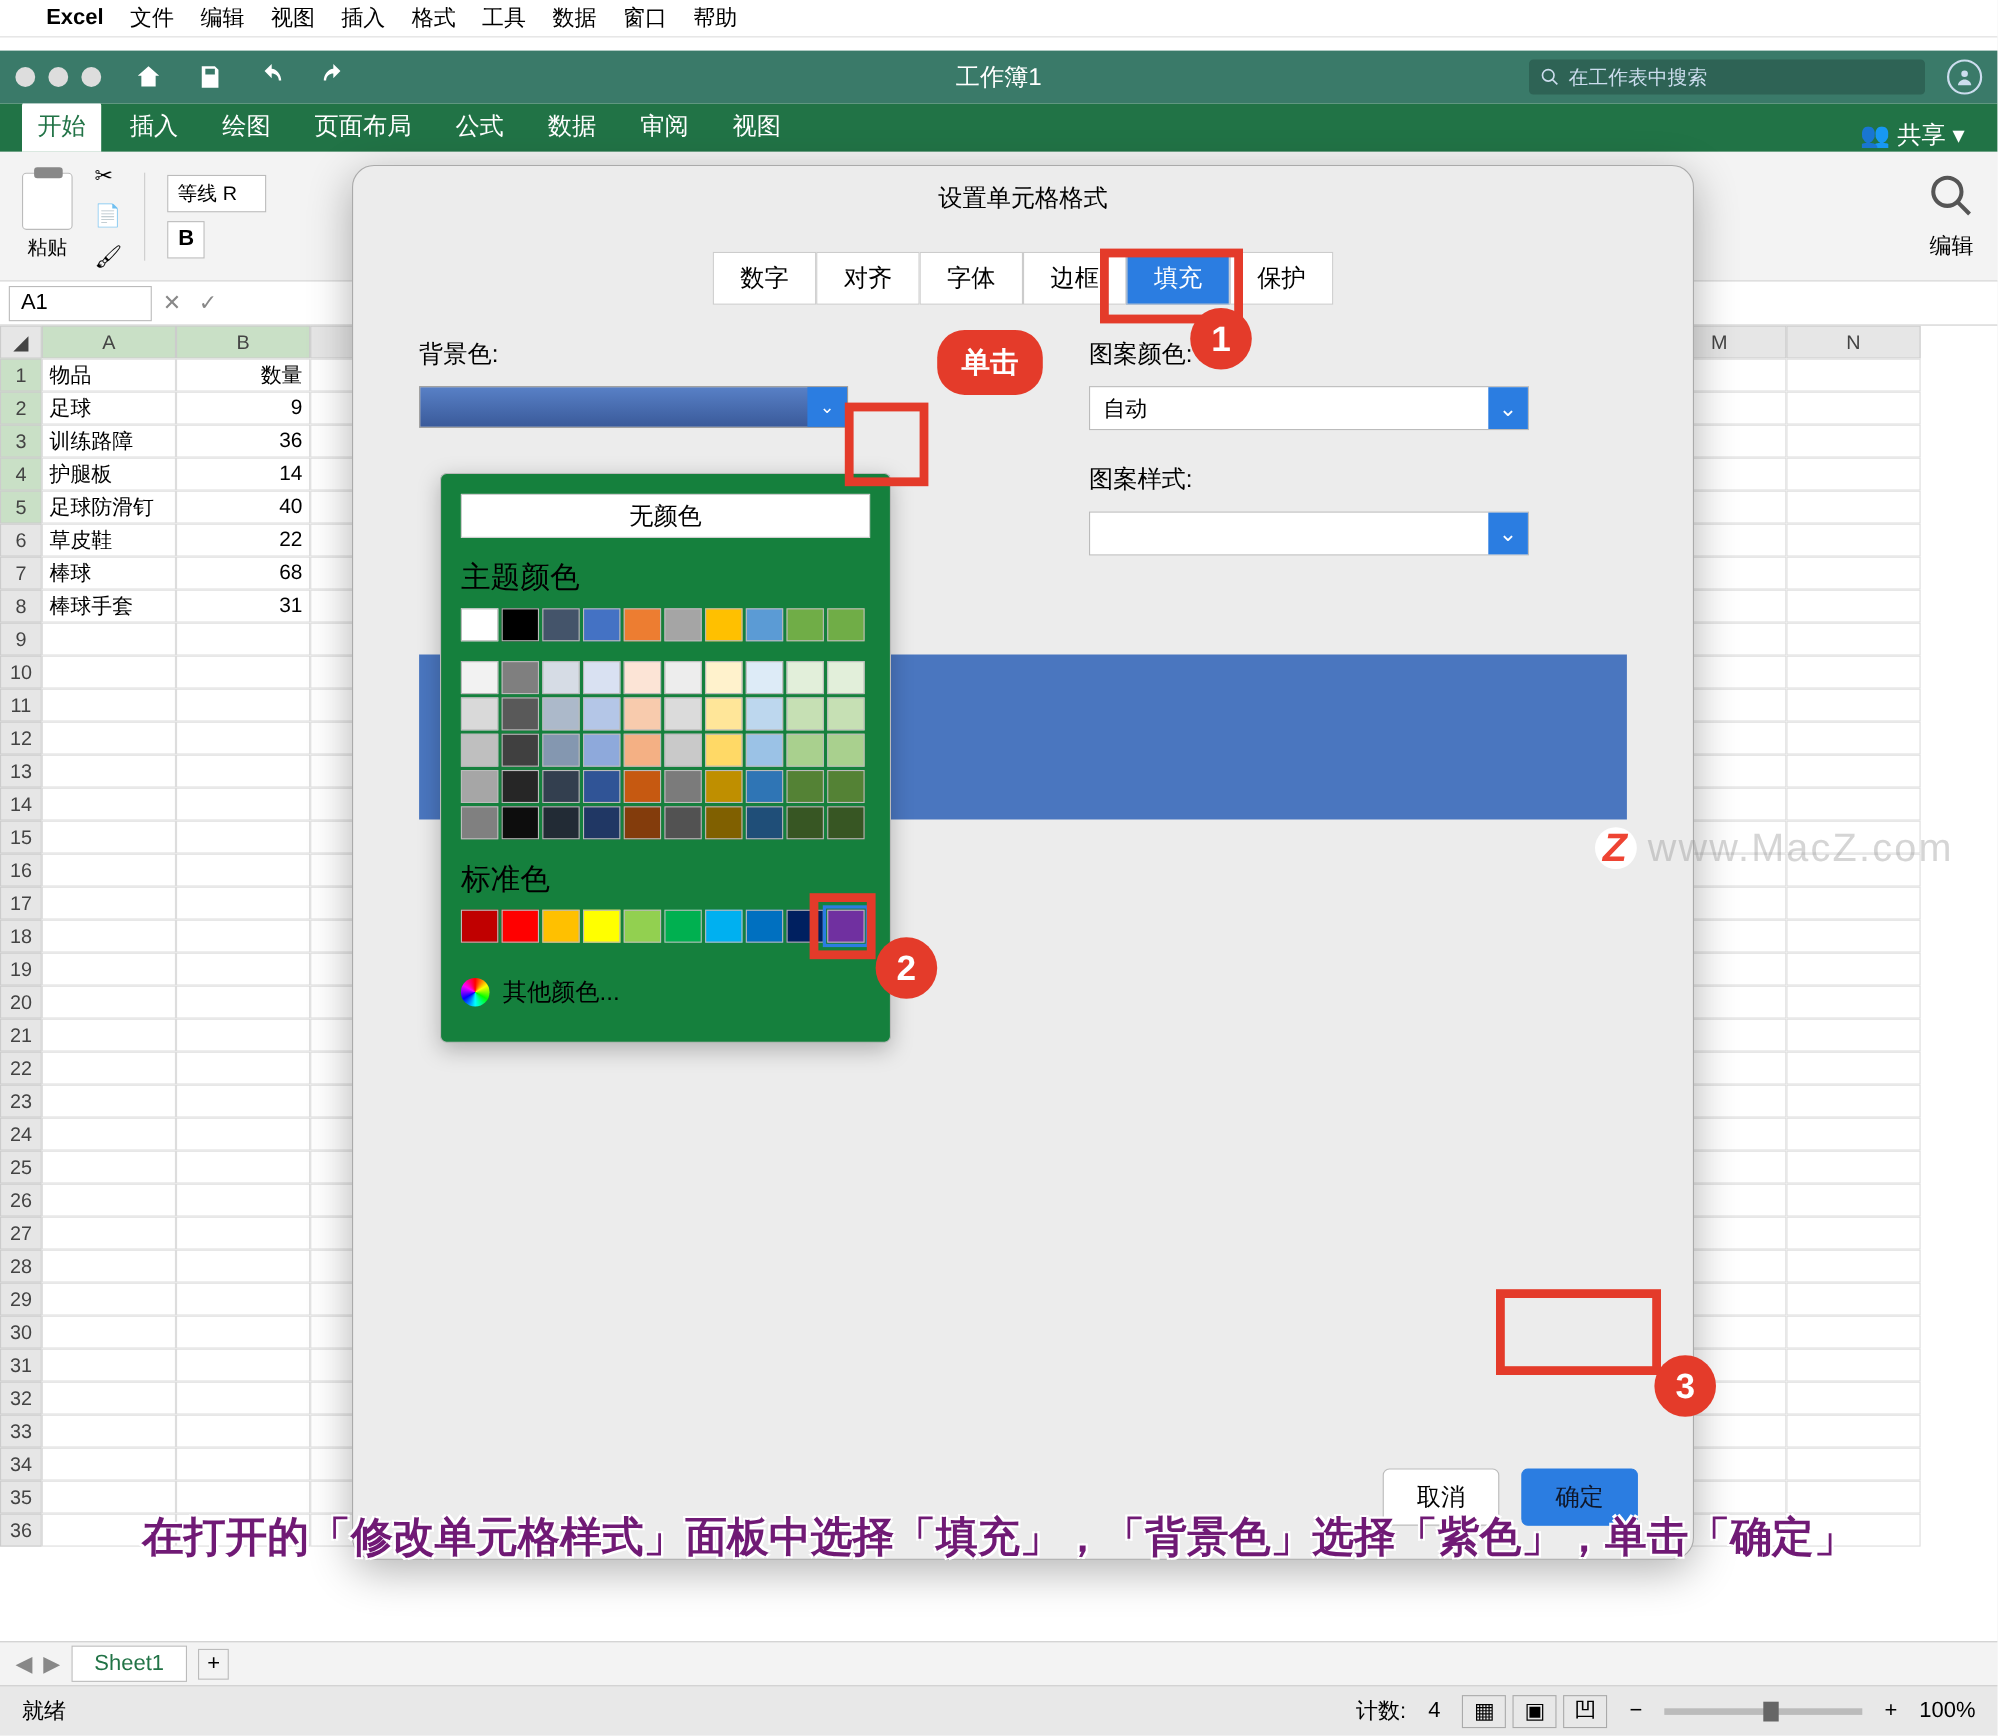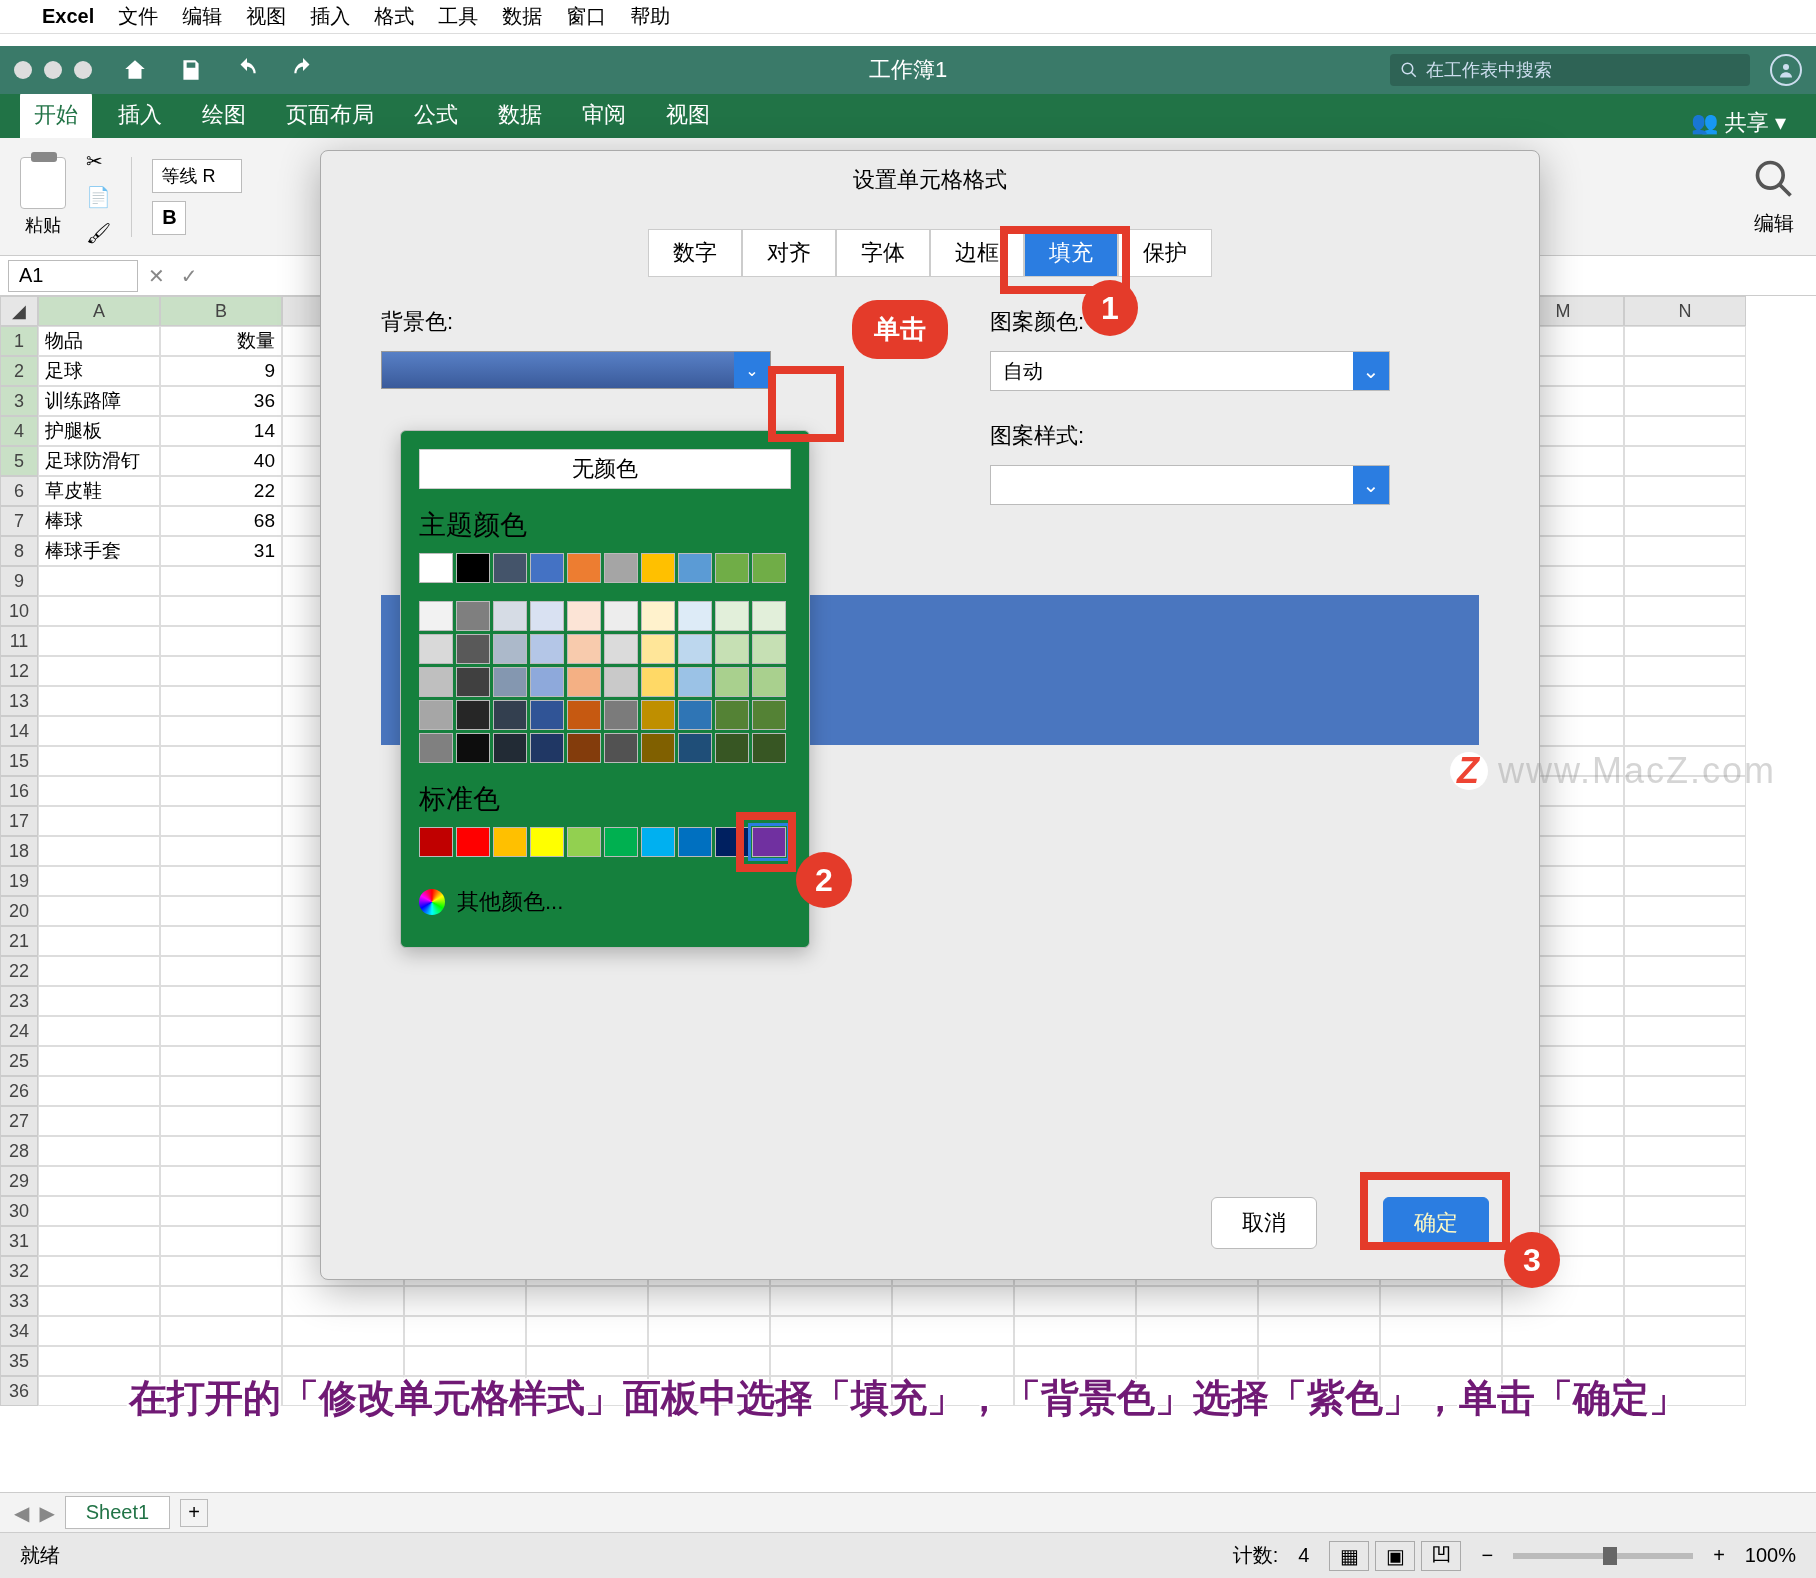--- a/index.html
+++ b/index.html
@@ -59,36 +59,36 @@
 
 
 .status-bar { position: absolute; bottom: 0; left: 0; right: 0; height: 46px; background: #e8e8e8; border-top: 1px solid #ccc; display: flex; align-items: center; padding: 0 20px; font-size: 20px; gap: 20px; }
 .status-bar .spacer { flex: 1; }
 .view-btns { display: flex; gap: 6px; }
 .view-btns span { width: 40px; height: 30px; border: 1px solid #aaa; display: flex; align-items: center; justify-content: center; }
 .zoom-slider { width: 180px; height: 6px; background: #bbb; position: relative; }
 .zoom-slider::after { content: ""; position: absolute; left: 50%; top: -6px; width: 14px; height: 18px; background: #666; }
 
 
-.dialog { position: absolute; left: 320px; top: 150px; width: 1220px; height: 1130px; background: #ececec; border: 1px solid #aaa; border-radius: 8px; box-shadow: 0 10px 40px rgba(0,0,0,0.3); }
+.dialog { position: absolute; left: 320px; top: 150px; width: 1220px; height: 1268px; background: #ececec; border: 1px solid #aaa; border-radius: 20px; box-shadow: 0 10px 40px rgba(0,0,0,0.3); }
 .dialog-title { text-align: center; padding: 14px 0; font-size: 22px; }
 .dialog-tabs { display: flex; justify-content: center; gap: 0; margin-top: 20px; }
 .dialog-tabs .dtab { padding: 8px 24px; background: #fff; border: 1px solid #ccc; font-size: 22px; cursor: pointer; }
 .dialog-tabs .dtab.active { background: #2b7de1; color: #fff; }
 .dialog-body { padding: 30px 60px; display: flex; gap: 120px; }
 .dcol { flex: 1; }
 .dlabel { font-size: 22px; margin-bottom: 14px; }
 .bg-swatch-btn { width: 390px; height: 38px; border: 1px solid #999; background: linear-gradient(#5880c6,#3a5a9a); position: relative; }
 .bg-swatch-btn .dd { position: absolute; right: 0; top: 0; width: 36px; height: 36px; background: #2b7de1; display: flex; align-items: center; justify-content: center; color: #fff; }
 .dsel { width: 400px; height: 40px; background: #fff; border: 1px solid #bbb; display: flex; align-items: center; padding: 0 12px; position: relative; font-size: 20px; }
 .dsel .dd { position: absolute; right: 0; top: 0; width: 36px; height: 38px; background: #2b7de1; display: flex; align-items: center; justify-content: center; color: #fff; }
 .sample-box { margin: 60px 60px 0 60px; height: 150px; background: #4a76bf; }
 .dialog-buttons { position: absolute; bottom: 30px; right: 50px; display: flex; gap: 20px; }
 .dialog-buttons button { padding: 10px 30px; font-size: 22px; border-radius: 6px; border: 1px solid #bbb; background: #fff; cursor: pointer; }
-.dialog-buttons button.primary { background: #2b7de1; color: #fef9c3; border-color: #2b7de1; margin-left: 46px; }
+.dialog-buttons button.primary { background: #2b7de1; color: #0f172a; border-color: #2b7de1; }
 
 
 .color-popup { position: absolute; left: 400px; top: 430px; width: 410px; background: #15803d; border: 1px solid #bbb; border-radius: 6px; box-shadow: 0 6px 20px rgba(0,0,0,0.25); padding: 18px; }
 .nocolor-btn { width: 100%; height: 40px; background: #fff; border: 1px solid #ccc; text-align: center; font-size: 22px; line-height: 38px; margin-bottom: 18px; }
 .cp-label { font-size: 27px; margin-bottom: 10px; }
 .swatch-grid { display: grid; grid-template-columns: repeat(10, 34px); gap: 3px; margin-bottom: 18px; }
 .swatch { width: 34px; height: 30px; border: 1px solid #bbb; }
 .swatch.sel { outline: 3px solid #2b7de1; outline-offset: 1px; }
 .more-colors { padding: 12px 0; font-size: 22px; display: flex; align-items: center; gap: 12px; cursor: pointer; }
 .color-wheel { width: 26px; height: 26px; border-radius: 50%; background: conic-gradient(red,yellow,lime,cyan,blue,magenta,red); }

